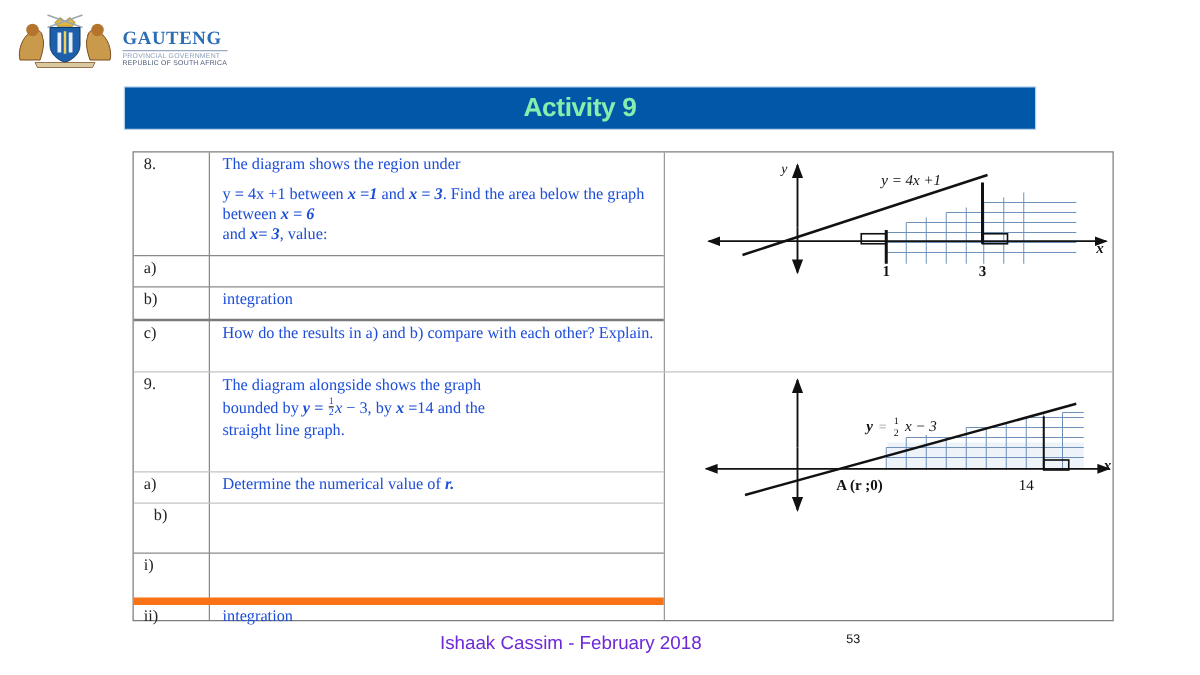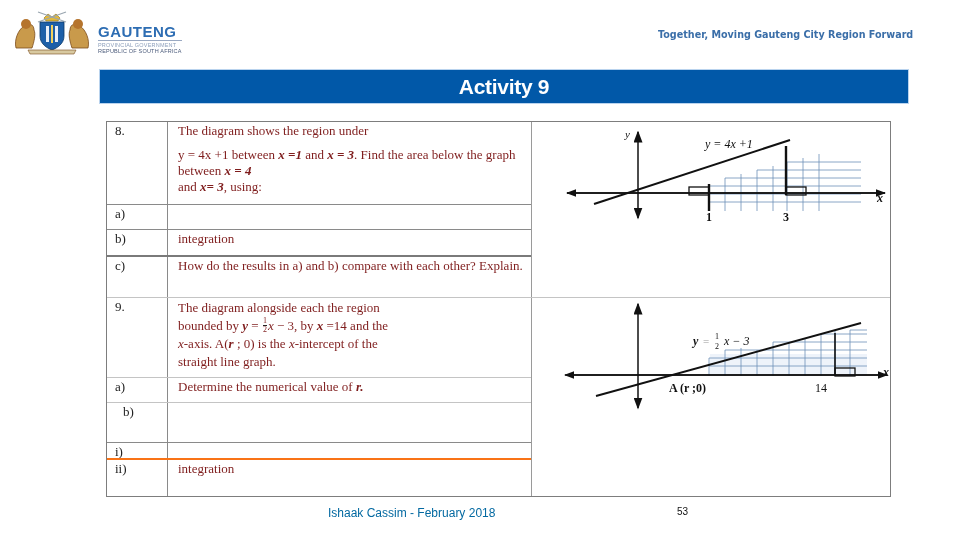--- a/index.html
+++ b/index.html
@@ -5,70 +5,70 @@
   html, body { margin: 0; padding: 0; }
   body {
     width: 960px; height: 540px; position: relative; overflow: hidden;
     background: #ffffff;
     font-family: "Liberation Serif", serif;
   }
   .header { position: absolute; left: 0; top: 0; width: 960px; height: 65px; }
   .crest { position: absolute; left: 10px; top: 8px; width: 84px; height: 48px; }
   .brand { position: absolute; left: 98px; top: 24px; }
   .brand-name {
-    font-family: Liberation Sans, sans-serif; font-weight: bold; font-size: 15px;
+    font-family: Liberation Serif, serif; font-weight: bold; font-size: 15px;
     color: #2d6db3; letter-spacing: 0.5px; line-height: 15px;
   }
   .brand-sub {
     font-family: "Liberation Sans", sans-serif; font-size: 5.5px; color: #4a5a7a;
     line-height: 6px; letter-spacing: 0.2px;
   }
   .brand-rule { width: 84px; height: 1px; background: #9aa9c2; margin: 1px 0; }
   .tagline {
     position: absolute; left: 658px; top: 29px;
     font-family: "DejaVu Sans", sans-serif; font-weight: bold; font-size: 9.6px;
     color: #3a6ea8; letter-spacing: 0px;
   }
   .title-bar {
-    position: absolute; left: 100px; top: 70px; width: 808px; height: 33px;
-    background: #0158a8; color: #ffffff; text-align: center;
+    position: absolute; left: 100px; top: 70px; width: 728px; height: 33px;
+    background: #0158a8; color: #86efac; text-align: center;
     box-shadow: 0 0 0 1px #b9d3ee;
   }
   .title-text {
     font-family: "Liberation Sans", sans-serif; font-weight: bold; font-size: 21px;
     line-height: 33px; letter-spacing: -0.3px; position: relative; left: 0px;
   }
   .sheet {
     position: absolute; left: 106px; top: 121px; width: 783px; height: 374px;
     border: 1px solid #7d7d7d; background: #fff;
   }
   .qtable { position: absolute; left: 0; top: 0; width: 424px; height: 374px; }
   .qrow { position: absolute; left: 0; width: 424px; border-top: 1px solid #8a8a8a; }
   .qrow.first { border-top: none; }
   .qnum {
     position: absolute; left: 8px; top: 1px; font-size: 13px; color: #222;
   }
   .qtext {
     position: absolute; left: 71px; top: 1px; width: 350px;
-    font-size: 13px; color: #7f1d1d; line-height: 16px;
+    font-size: 13px; color: #1d4ed8; line-height: 16px;
   }
   .vline-a { position: absolute; left: 60px; top: 0; width: 1px; height: 374px; background: #8a8a8a; }
   .vline-b { position: absolute; left: 424px; top: 0; width: 1px; height: 374px; background: #9a9a9a; }
   .hline-mid { position: absolute; left: 424px; top: 175px; width: 359px; height: 1px; background: #c4c4c4; }
   i.m { font-style: italic; font-weight: bold; }
   .frac {
     display: inline-block; vertical-align: middle; font-size: 8px; line-height: 8px;
     text-align: center; margin: 0 1px; position: relative; top: -1px;
   }
   .frac span { display: block; }
   .frac .num { border-bottom: 1px solid #222; }
   .graph { position: absolute; }
   .footer-author {
-    position: absolute; left: 328px; top: 506px;
-    font-family: "Liberation Sans", sans-serif; font-size: 12px; color: #0369a1;
+    position: absolute; left: 352px; top: 506px;
+    font-family: "Liberation Sans", sans-serif; font-size: 15px; color: #6d28d9;
   }
   .footer-page {
     position: absolute; left: 677px; top: 506px;
     font-family: "Liberation Sans", sans-serif; font-size: 10px; color: #111;
   }
   .glabel { font-family: "Liberation Serif", serif; }
 </style>
 </head>
 <body>
 
@@ -90,82 +90,78 @@
     <rect x="45" y="18" width="3" height="16" fill="#e8eef8"></rect>
 
     <path d="M18 42 L66 42 L64 46 L20 46 Z" fill="#d8c9a0" stroke="#7b4b1c" stroke-width="0.6"></path>
   </svg>
   <div class="brand">
     <div class="brand-name">GAUTENG</div>
     <div class="brand-rule"></div>
     <div class="brand-sub" style="color:#8ea0bc;">PROVINCIAL GOVERNMENT</div>
     <div class="brand-sub">REPUBLIC OF SOUTH AFRICA</div>
   </div>
-  <div class="tagline">Together, Moving Gauteng City Region Forward</div>
 </div>
 
 <div class="title-bar">
   <span class="title-text">Activity 9</span>
 </div>
 
 <div class="sheet">
   <div class="vline-a"></div>
   <div class="vline-b"></div>
   <div class="hline-mid"></div>
 
   <div class="qtable">
 
     <div class="qrow first" style="top:0; height:82px;">
       <div class="qnum">8.</div>
       <div class="qtext">
         <div>The diagram shows the region under</div>
         <div style="height:8px"></div>
         <div style="line-height:16px;">
-          <span>y = 4x +1</span><span> between </span><i class="m">x =1</i><span> and </span><i class="m">x = 3</i><span>. Find the area below the graph between </span><i class="m">x = 4</i><br><span>and </span><i class="m">x= 3</i><span>, using:</span>
+          <span>y = 4x +1</span><span> between </span><i class="m">x =1</i><span> and </span><i class="m">x = 3</i><span>. Find the area below the graph between </span><i class="m">x = 6</i><br><span>and </span><i class="m">x= 3</i><span>, value:</span>
         </div>
       </div>
     </div>
     <div class="qrow" style="top:82px; height:25px;">
       <div class="qnum">a)</div>
     </div>
     <div class="qrow" style="top:107px; height:26px;">
       <div class="qnum">b)</div>
       <div class="qtext">integration</div>
     </div>
     <div class="qrow" style="top:133px; height:42px; border-top:2px solid #7a7a7a;">
       <div class="qnum">c)</div>
       <div class="qtext" style="width:345px;">How do the results in a) and b) compare with each other? Explain.</div>
     </div>
 
     <div class="qrow" style="top:175px; height:80px; border-top:1px solid #c4c4c4;">
       <div class="qnum">9.</div>
       <div class="qtext" style="line-height:17.5px;">
-        <div>The diagram alongside each the region</div>
+        <div>The diagram alongside shows the graph</div>
         <div>
           <span>bounded by </span><i class="m">y</i><span> = </span><span class="frac"><span class="num">1</span><span>2</span></span><i>x</i><span> − 3, by </span><i class="m">x</i><span> =14 and the</span>
-        </div>
-        <div>
-          <i>x</i><span>-axis. A(</span><i class="m">r</i><span> ; 0) is the </span><i>x</i><span>-intercept of the</span>
         </div>
         <div>straight line graph.</div>
       </div>
     </div>
     <div class="qrow" style="top:255px; height:25px; border-top:1px solid #c4c4c4;">
       <div class="qnum">a)</div>
       <div class="qtext">
         <span>Determine the numerical value of </span><i class="m">r.</i>
       </div>
     </div>
     <div class="qrow" style="top:280px; height:40px; border-top:1px solid #c4c4c4;">
       <div class="qnum" style="left:16px;">b)</div>
     </div>
     <div class="qrow" style="top:320px; height:26px;">
       <div class="qnum">i)</div>
     </div>
-    <div class="qrow" style="top:336px; height:28px; border-top:2px solid #f97316;">
+    <div class="qrow" style="top:356px; height:28px; border-top:6px solid #f97316;">
       <div class="qnum">ii)</div>
       <div class="qtext">integration</div>
     </div>
   </div>
 
   <svg class="graph" style="left:440px; top:0px;" width="340" height="110" viewBox="0 0 340 110">
     <defs>
       <marker id="ah" markerWidth="8" markerHeight="6" refX="7" refY="3" orient="auto">
         <path d="M0,0 L8,3 L0,6 Z" fill="#111"></path>
       </marker>

